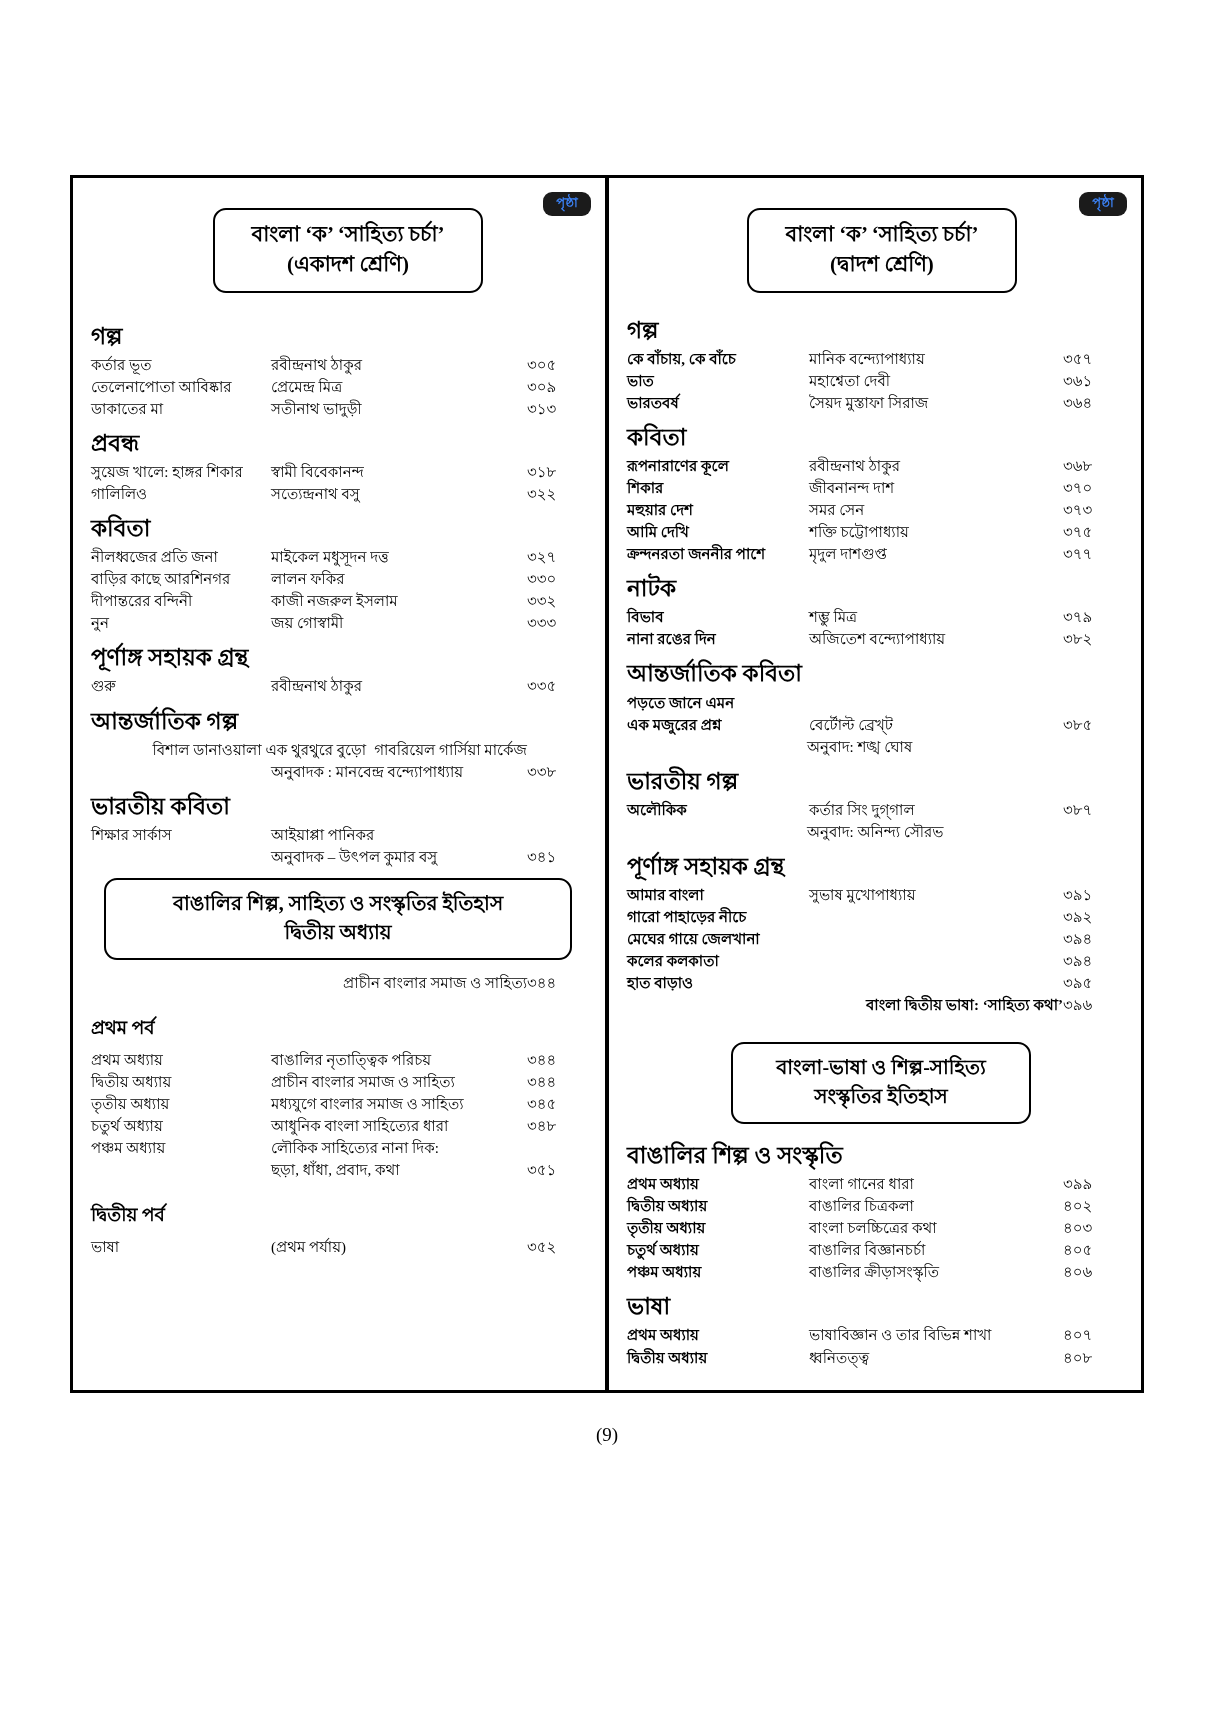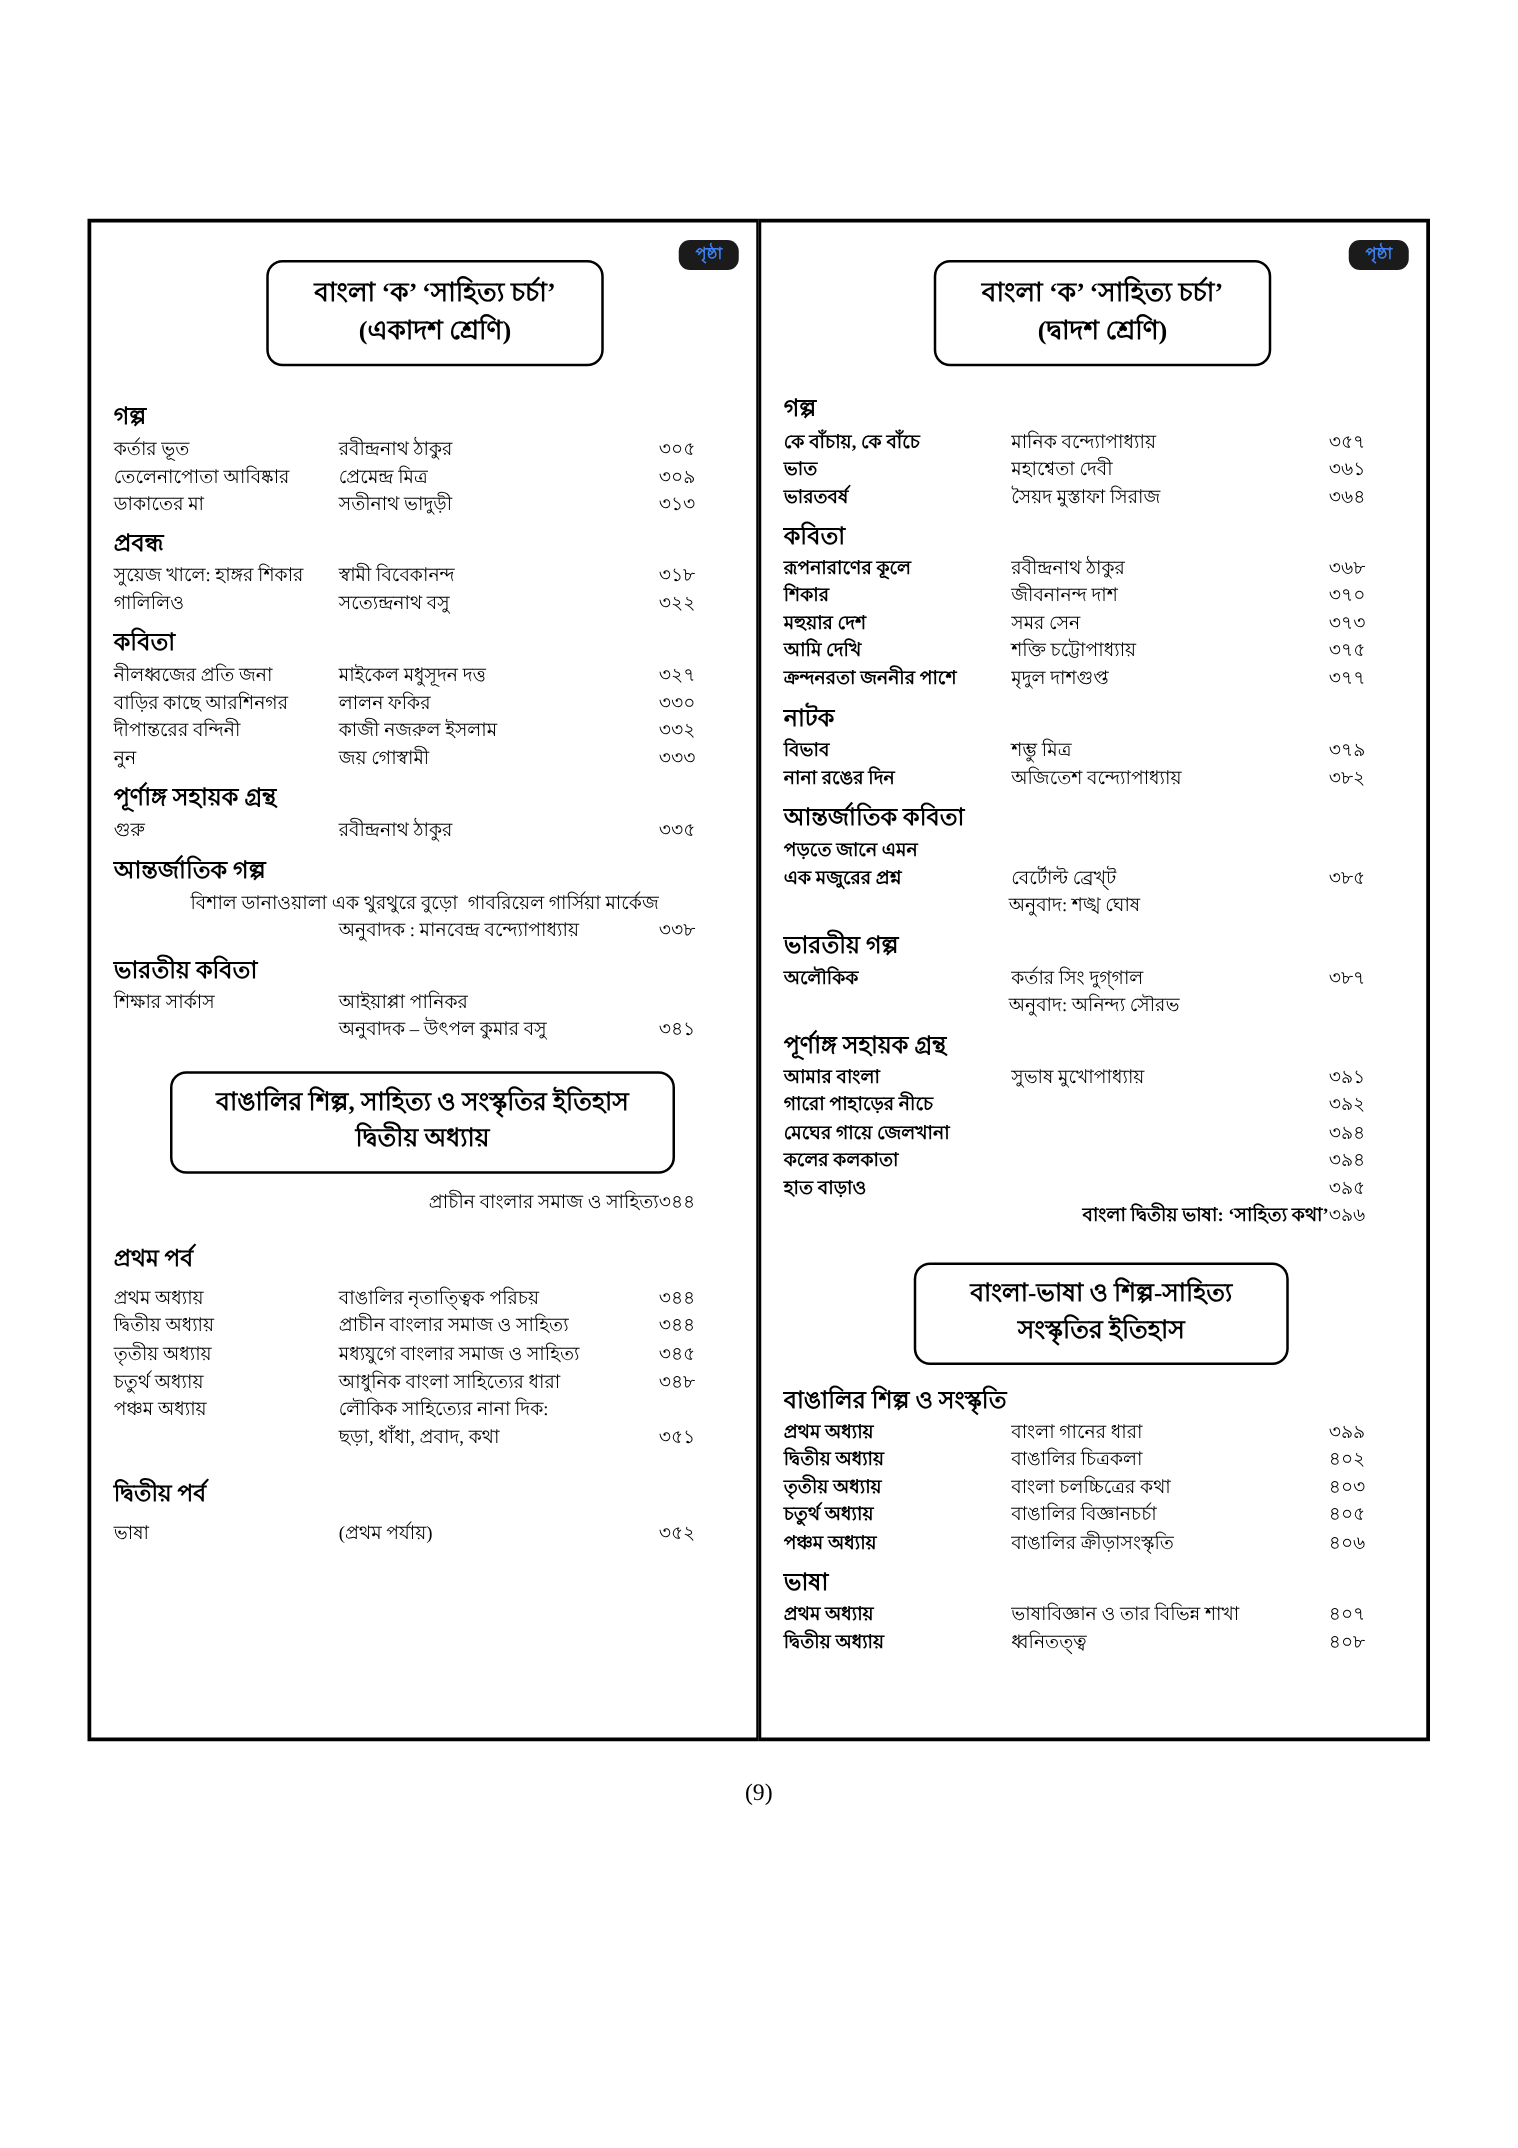--- a/index.html
+++ b/index.html
@@ -60,35 +60,35 @@
   }
   .titlebox.main{
     width:270px;
     margin:16px auto 0 auto;
     margin-left:122px;
   }
   .panel.right .titlebox.main{
     margin-left:120px;
   }
   .titlebox.mid{
-    width:404px;
-    margin:22px auto 12px auto;
+    width:468px;
+    margin:10px auto 12px auto;
     font-size:20px;
   }
   .panel.right .titlebox.mid{
     width:300px;
     margin:26px auto 16px auto;
     margin-left:104px;
   }
   .tline{display:block;}
 
   
   .spacer-top{height:20px;}
   .sect{
-    font-size:19px;
+    font-size:23px;
     font-weight:700;
     margin:8px 0 2px 0;
     line-height:1.35;
   }
   .row{
     display:flex;
     align-items:baseline;
     font-size:15px;
     line-height:1.47;
     white-space:nowrap;

